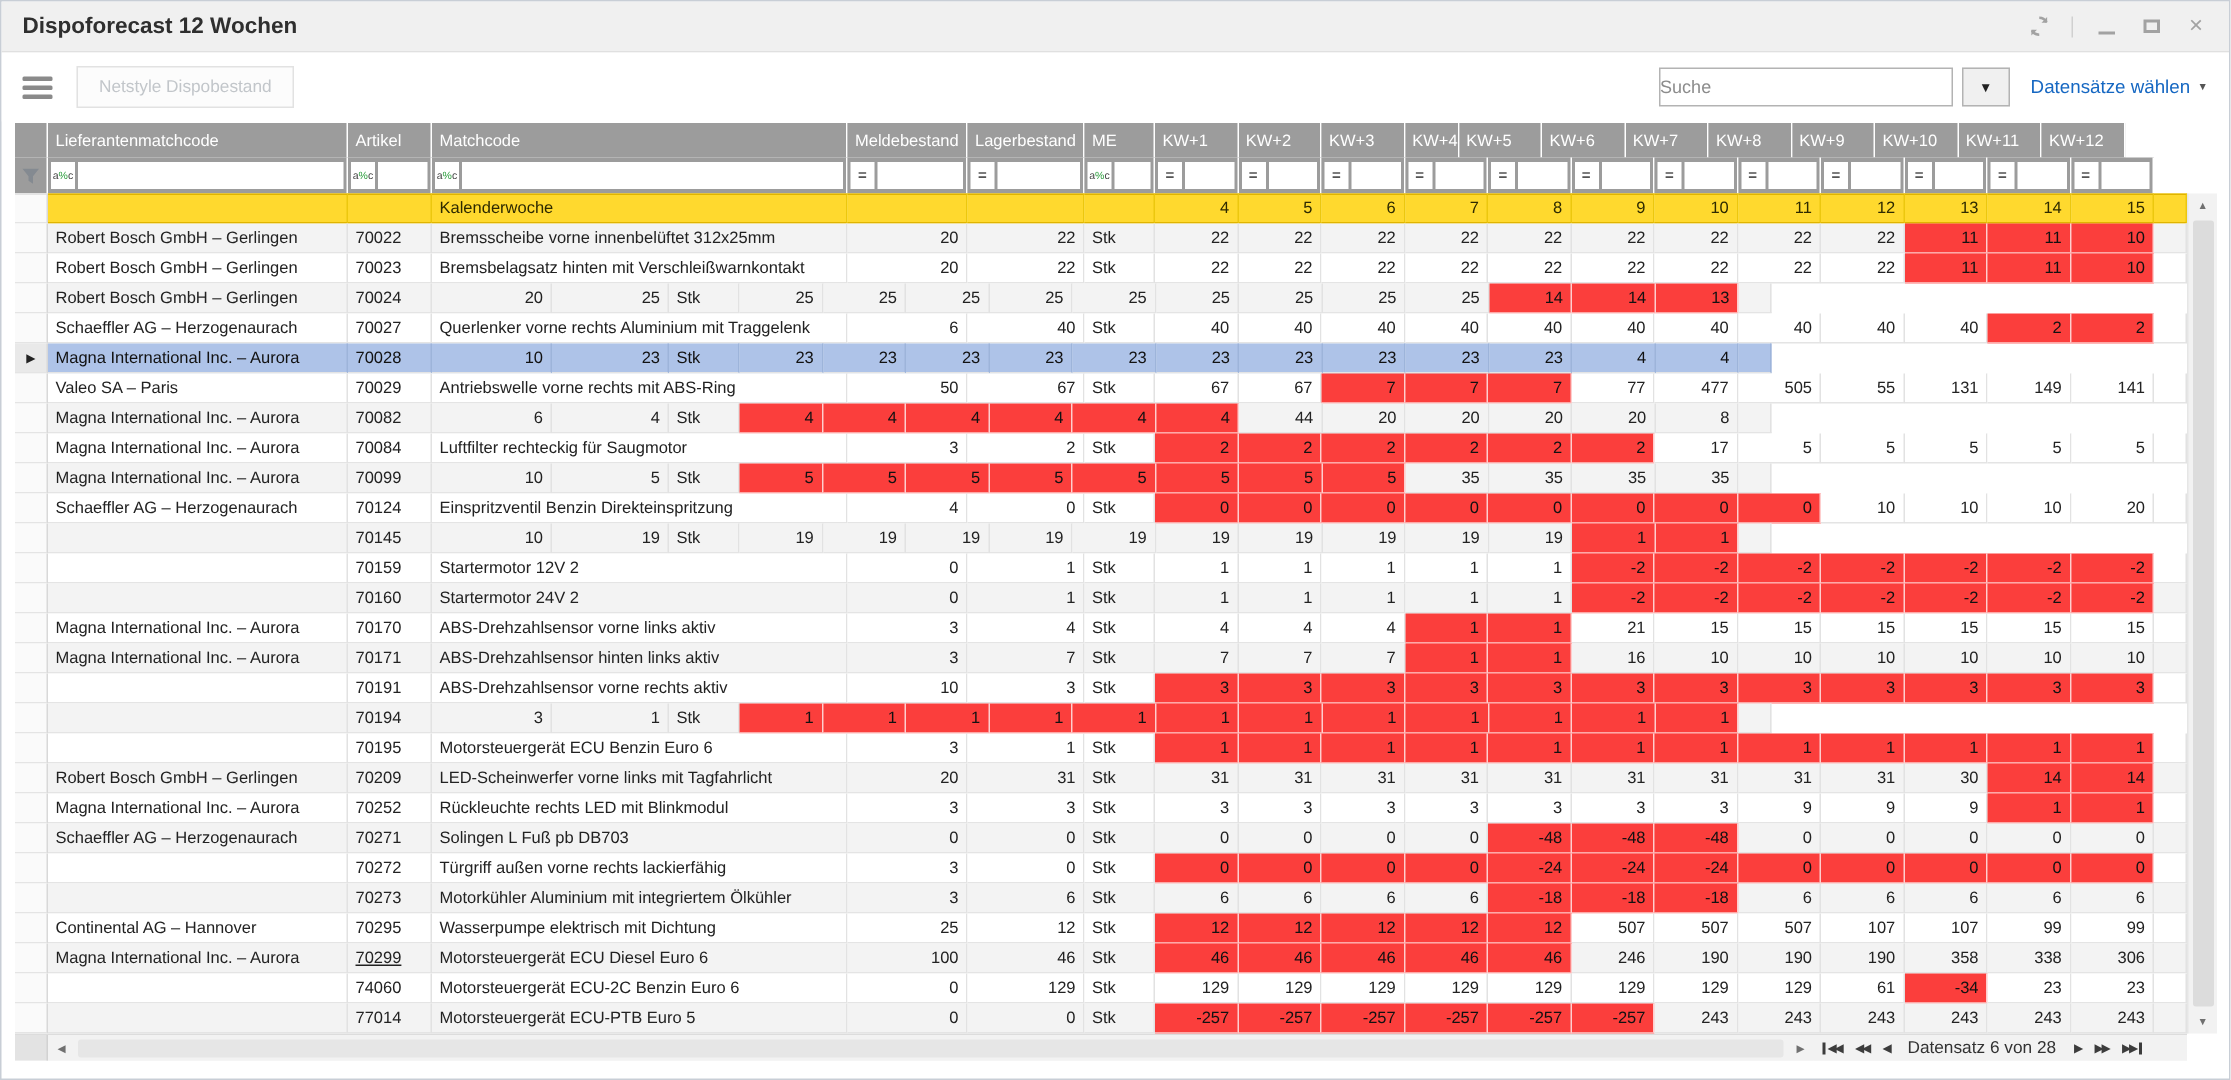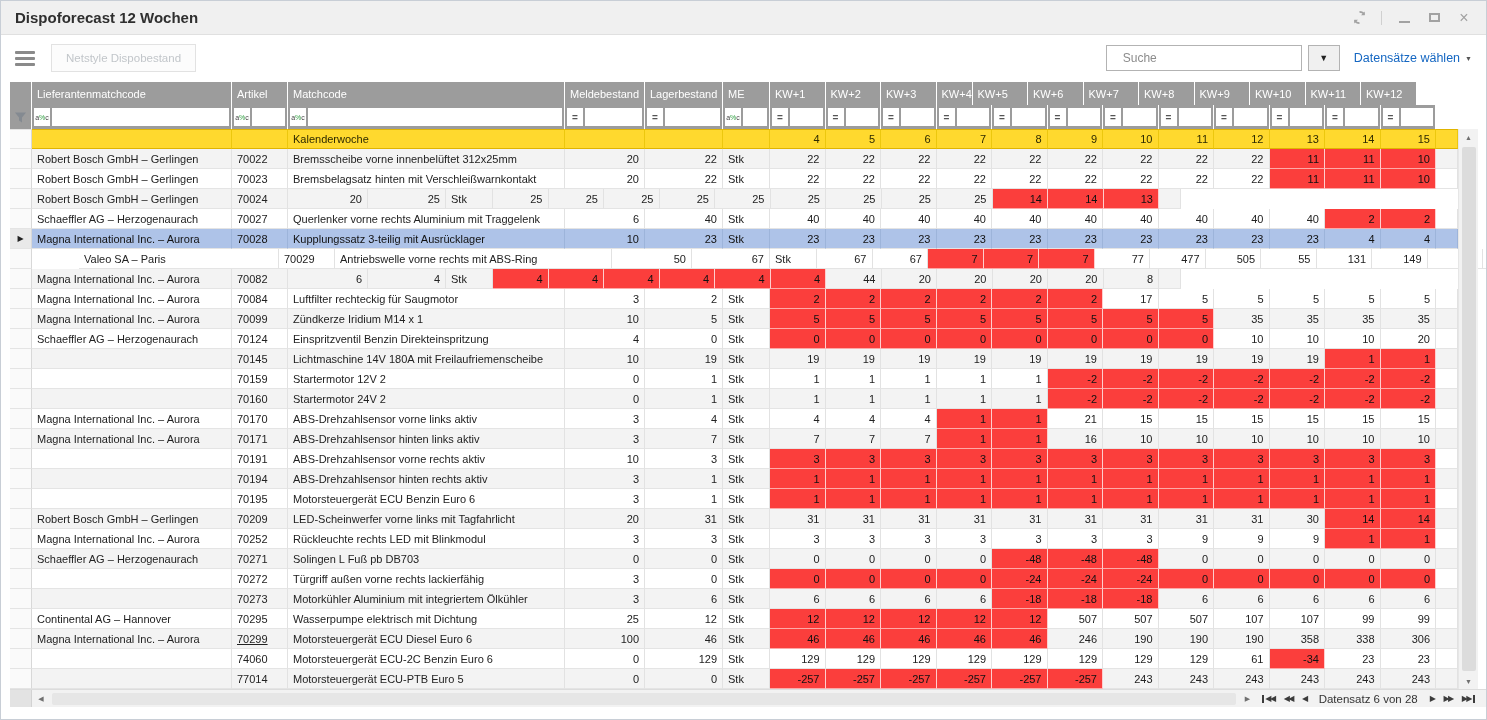--- a/index.html
+++ b/index.html
@@ -13,21 +13,21 @@
   .wc-sep{width:1px;height:14px;background:#d0d0d0;}
   .minbar{width:11px;border-bottom:2px solid #a2a2a2;margin-top:8px;display:inline-block;}
   .maxbox{width:11px;height:9px;border:2px solid #a2a2a2;display:inline-block;}
   .close-x{font-size:16px;color:#a2a2a2;line-height:1;}
   
   .toolbar{height:46px;display:flex;align-items:center;padding:0 14px;background:#fff;}
   .hamburger{width:20px;display:flex;flex-direction:column;gap:3px;cursor:pointer;margin-right:16px;}
   .hamburger i{display:block;height:3px;background:#8a8a8a;border-radius:1px;}
   .netstyle{background:#fcfcfc;border:1px solid #e2e2e2;color:#c2c6ca;font-size:11.5px;padding:7px 14px;font-family:inherit;}
   .toolbar-right{margin-left:auto;display:flex;align-items:center;}
-  .search{width:196px;height:26px;border:1px solid #b3b3b3;padding:0 16px;font-size:12px;font-family:inherit;color:#333;}
+  .search{width:196px;height:26px;border:1px solid #b3b3b3;padding:0 0;font-size:12px;font-family:inherit;color:#333;}
   .search::placeholder{color:#8c8c8c;}
   .filterdrop{width:32px;height:26px;margin-left:6px;background:#f0f0f0;border:1px solid #b3b3b3;font-size:9px;color:#222;cursor:pointer;}
   .datasets{margin-left:14px;color:#1567c2;font-size:12.5px;cursor:pointer;display:flex;align-items:center;gap:5px;}
   .datasets .small-tri{font-size:7px;color:#555;}
   
   .grid{position:absolute;left:9px;top:81px;font-size:11px;color:#222;}
   .gridrow{display:flex;}
   .cell{flex:0 0 auto;overflow:hidden;white-space:nowrap;border-right:1px solid #e2e2e2;padding:0 5px;display:flex;align-items:center;}
   .cell.num{justify-content:flex-end;}
   
@@ -351,41 +351,40 @@
           <div class="cell num" style="width: 55.5px;">40</div>
           <div class="cell num" style="width: 55.5px;">40</div>
           <div class="cell num alert" style="width: 55.5px;">2</div>
           <div class="cell num alert" style="width: 55.5px;">2</div>
           <div class="cell " style="width: 22px;"></div>
         </div>
         <div class="gridrow brow selected band">
           <div class="cell indicator" style="width: 22px;">▶</div>
           <div class="cell " style="width: 200px;">Magna International Inc. – Aurora</div>
           <div class="cell " style="width: 56px;">70028</div>
-          <div class="cell " style="width: 277px;">Kupplungssatz 3-teilig mit Ausrücklager</div>
           <div class="cell num" style="width: 80px;">10</div>
           <div class="cell num" style="width: 78px;">23</div>
           <div class="cell " style="width: 47px;">Stk</div>
           <div class="cell num" style="width: 55.5px;">23</div>
           <div class="cell num" style="width: 55.5px;">23</div>
           <div class="cell num" style="width: 55.5px;">23</div>
           <div class="cell num" style="width: 55.5px;">23</div>
           <div class="cell num" style="width: 55.5px;">23</div>
           <div class="cell num" style="width: 55.5px;">23</div>
           <div class="cell num" style="width: 55.5px;">23</div>
           <div class="cell num" style="width: 55.5px;">23</div>
           <div class="cell num" style="width: 55.5px;">23</div>
           <div class="cell num" style="width: 55.5px;">23</div>
           <div class="cell num" style="width: 55.5px;">4</div>
           <div class="cell num" style="width: 55.5px;">4</div>
           <div class="cell " style="width: 22px;"></div>
         </div>
         <div class="gridrow brow plain">
           <div class="cell indicator" style="width: 22px;"></div>
-          <div class="cell " style="width: 200px; margin-left: 47px;">Valeo SA – Paris</div>
+          <div class="cell " style="width: 200px;">Valeo SA – Paris</div>
           <div class="cell " style="width: 56px;">70029</div>
           <div class="cell " style="width: 277px;">Antriebswelle vorne rechts mit ABS-Ring</div>
           <div class="cell num" style="width: 80px;">50</div>
           <div class="cell num" style="width: 78px;">67</div>
           <div class="cell " style="width: 47px;">Stk</div>
           <div class="cell num" style="width: 55.5px;">67</div>
           <div class="cell num" style="width: 55.5px;">67</div>
           <div class="cell num alert" style="width: 55.5px;">7</div>
           <div class="cell num alert" style="width: 55.5px;">7</div>
           <div class="cell num alert" style="width: 55.5px;">7</div>
@@ -438,21 +437,20 @@
           <div class="cell num" style="width: 55.5px;">5</div>
           <div class="cell num" style="width: 55.5px;">5</div>
           <div class="cell num" style="width: 55.5px;">5</div>
           <div class="cell num" style="width: 55.5px;">5</div>
           <div class="cell " style="width: 22px;"></div>
         </div>
         <div class="gridrow brow band">
           <div class="cell indicator" style="width: 22px;"></div>
           <div class="cell " style="width: 200px;">Magna International Inc. – Aurora</div>
           <div class="cell " style="width: 56px;">70099</div>
-          <div class="cell " style="width: 277px;">Zündkerze Iridium M14 x 1</div>
           <div class="cell num" style="width: 80px;">10</div>
           <div class="cell num" style="width: 78px;">5</div>
           <div class="cell " style="width: 47px;">Stk</div>
           <div class="cell num alert" style="width: 55.5px;">5</div>
           <div class="cell num alert" style="width: 55.5px;">5</div>
           <div class="cell num alert" style="width: 55.5px;">5</div>
           <div class="cell num alert" style="width: 55.5px;">5</div>
           <div class="cell num alert" style="width: 55.5px;">5</div>
           <div class="cell num alert" style="width: 55.5px;">5</div>
           <div class="cell num alert" style="width: 55.5px;">5</div>
@@ -482,21 +480,20 @@
           <div class="cell num" style="width: 55.5px;">10</div>
           <div class="cell num" style="width: 55.5px;">10</div>
           <div class="cell num" style="width: 55.5px;">10</div>
           <div class="cell num" style="width: 55.5px;">20</div>
           <div class="cell " style="width: 22px;"></div>
         </div>
         <div class="gridrow brow band">
           <div class="cell indicator" style="width: 22px;"></div>
           <div class="cell " style="width: 200px;"></div>
           <div class="cell " style="width: 56px;">70145</div>
-          <div class="cell " style="width: 277px;">Lichtmaschine 14V 180A mit Freilaufriemenscheibe</div>
           <div class="cell num" style="width: 80px;">10</div>
           <div class="cell num" style="width: 78px;">19</div>
           <div class="cell " style="width: 47px;">Stk</div>
           <div class="cell num" style="width: 55.5px;">19</div>
           <div class="cell num" style="width: 55.5px;">19</div>
           <div class="cell num" style="width: 55.5px;">19</div>
           <div class="cell num" style="width: 55.5px;">19</div>
           <div class="cell num" style="width: 55.5px;">19</div>
           <div class="cell num" style="width: 55.5px;">19</div>
           <div class="cell num" style="width: 55.5px;">19</div>
@@ -614,21 +611,20 @@
           <div class="cell num alert" style="width: 55.5px;">3</div>
           <div class="cell num alert" style="width: 55.5px;">3</div>
           <div class="cell num alert" style="width: 55.5px;">3</div>
           <div class="cell num alert" style="width: 55.5px;">3</div>
           <div class="cell " style="width: 22px;"></div>
         </div>
         <div class="gridrow brow band">
           <div class="cell indicator" style="width: 22px;"></div>
           <div class="cell " style="width: 200px;"></div>
           <div class="cell " style="width: 56px;">70194</div>
-          <div class="cell " style="width: 277px;">ABS-Drehzahlsensor hinten rechts aktiv</div>
           <div class="cell num" style="width: 80px;">3</div>
           <div class="cell num" style="width: 78px;">1</div>
           <div class="cell " style="width: 47px;">Stk</div>
           <div class="cell num alert" style="width: 55.5px;">1</div>
           <div class="cell num alert" style="width: 55.5px;">1</div>
           <div class="cell num alert" style="width: 55.5px;">1</div>
           <div class="cell num alert" style="width: 55.5px;">1</div>
           <div class="cell num alert" style="width: 55.5px;">1</div>
           <div class="cell num alert" style="width: 55.5px;">1</div>
           <div class="cell num alert" style="width: 55.5px;">1</div>

